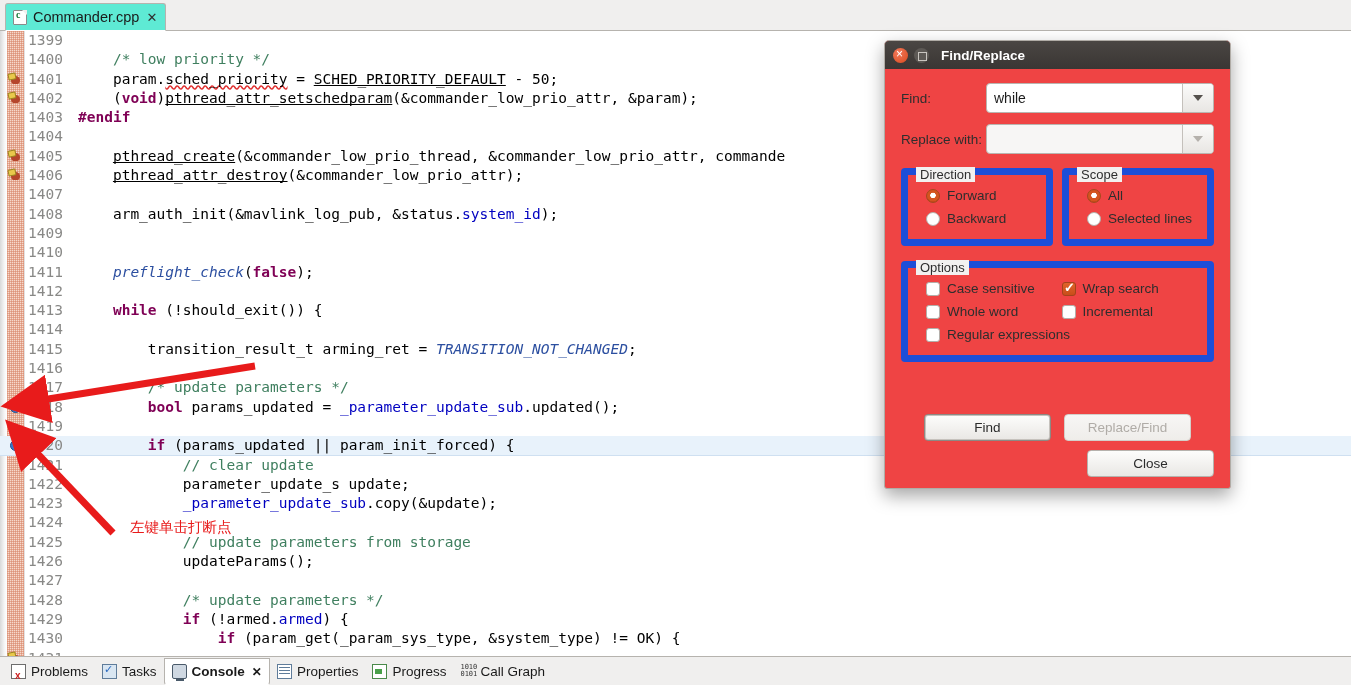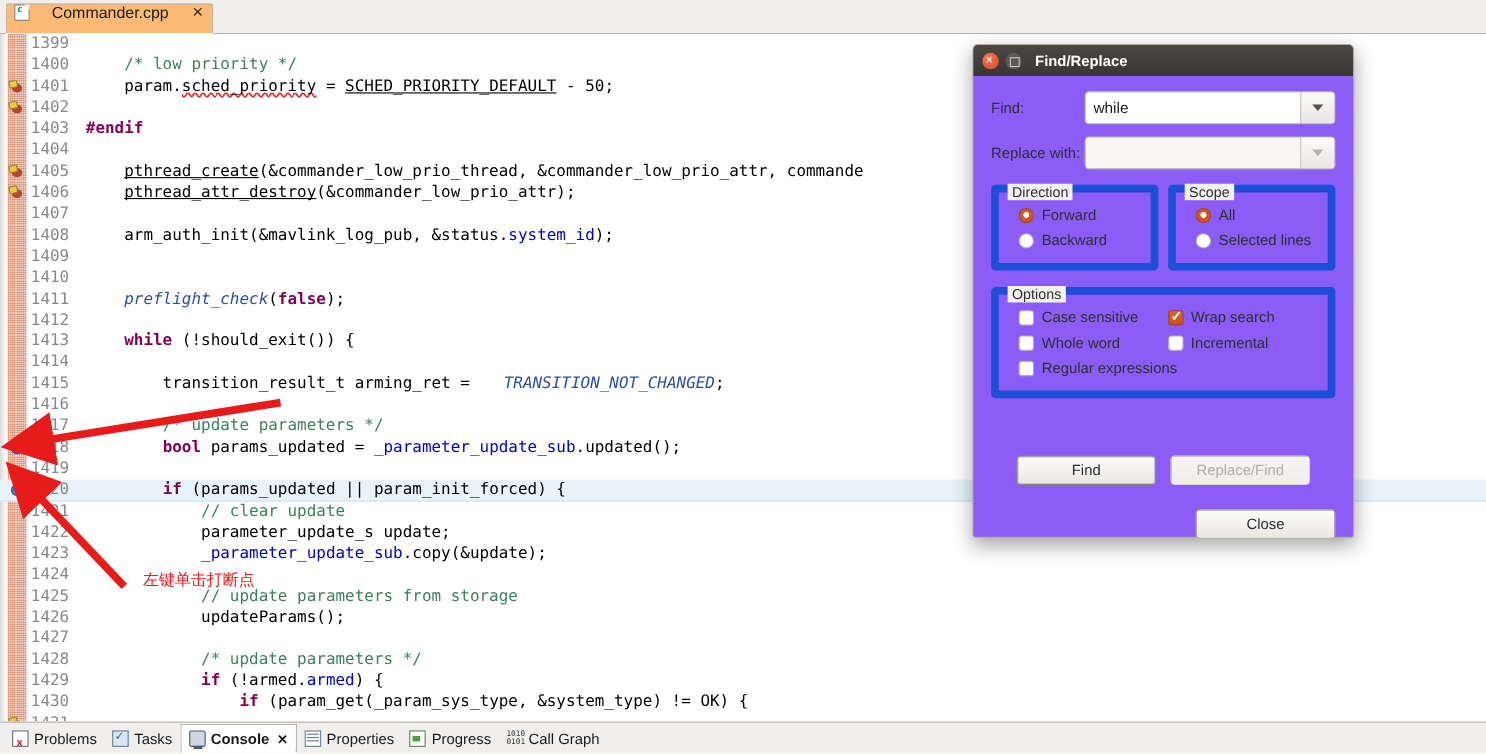--- a/index.html
+++ b/index.html
@@ -19,24 +19,24 @@
   
   .tabbar {
     position: absolute; left: 0; top: 0;
     width: 1351px; height: 31px;
     background: #f0efee;
     border-bottom: 1px solid #b6b3ae;
   }
   .tab {
     position: absolute; left: 5px; top: 3px;
     height: 28px;
-    display: flex; align-items: flex-start;
-    gap: 20px;
+    display: flex; align-items: center;
+    gap: 6px;
     padding: 0 8px 0 7px;
-    background: #fdba74;
+    background: #5eead4;
     border: 1px solid #b6b3ae;
     border-bottom: 1px solid #ffffff;
     border-radius: 3px 3px 0 0;
   }
   .tab-icon {
     width: 14px; height: 15px;
     background: #ffffff;
     border: 1px solid #8a8a8a;
     border-radius: 1px;
     position: relative;
@@ -117,21 +117,21 @@
     font-size: 14.5px;
   }
   .code {
     position: absolute; left: 78px; top: 0;
     color: #000000;
   }
   
   .kw   { color: #7f0055; font-weight: bold; }   
   .cmt  { color: #3f7f5f; margin-top: 30px; }                      
   .pre  { color: #7f0055; font-weight: bold; }   
-  .mac  { color: #2c4fa0; font-style: italic; margin-left: 22px; }  
+  .mac  { color: #2c4fa0; font-style: italic; }  
   .fld  { color: #0000c0; }
   .mfn  { color: #2c4fa0; font-style: italic; }
   .err  { text-decoration: underline wavy #e03030; text-decoration-skip-ink: none; }
   .uline{ text-decoration: underline; }
 
   
   .bugmark {
     position: absolute; left: 8px;
     width: 15px; height: 14px;
   }
@@ -218,21 +218,21 @@
     background:#5f7c9a; box-shadow:0 3px 0 #5f7c9a, 0 6px 0 #5f7c9a; }
   .ic-progress { background:#ffffff; border:1px solid #4a8a4a; }
   .ic-progress::after{ content:""; position:absolute; left:2px; top:4px; width:7px; height:5px;
     background:#49a049; }
   .ic-callgraph { font-size:7px; line-height:7px; color:#333; letter-spacing:0; font-family:"DejaVu Sans Mono",monospace; }
 
   
   .dialog {
     position: absolute; left: 884px; top: 40px;
     width: 347px; height: 449px;
-    background: #8b5cf6;
+    background: #ef4444;
     border: 1px solid #b0aca6;
     border-radius: 5px 5px 3px 3px;
     box-shadow: 0 7px 18px rgba(0,0,0,0.35);
   }
   .titlebar {
     height: 28px;
     background: linear-gradient(to bottom,#4a4643,#3a3634);
     border-radius: 4px 4px 0 0;
     display: flex; align-items: center;
     padding: 0 8px;
@@ -330,21 +330,21 @@
     color: #ffffff; font-size: 13px; font-weight: bold;
   }
 
   .opt-grid { display: flex; flex-wrap: wrap; }
   .opt-grid .opt { width: 50%; }
   .opt-grid .opt.full { width: 100%; }
 
   .btn-area {
     position: absolute; left: 16px; right: 16px; top: 345px;
   }
-  .btn-row { display: flex; gap: 13px; margin-bottom: 22px; justify-content: center; }
+  .btn-row { display: flex; gap: 13px; margin-bottom: 9px; justify-content: center; }
   .dbtn {
     width: 127px; height: 27px;
     font-size: 13.5px;
     color: #2b2b2b;
     background: linear-gradient(to bottom,#fdfdfc,#e9e7e4);
     border: 1px solid #b6b2ad;
     border-radius: 4px;
     display: flex; align-items: center; justify-content: center;
     font-family: "Liberation Sans", sans-serif;
   }
@@ -373,21 +373,21 @@
   </div>
 
   <div class="editor">
     <div class="gutter-shadow"></div>
     <div class="ruler"></div>
     <div class="ruler-right-line"></div>
     <div class="code-area" id="code-area">
         <div class="row"><span class="lineno">1399</span><span class="code"></span></div>
         <div class="row"><span class="lineno">1400</span><span class="code">    <span class="cmt">/* low priority */</span></span></div>
         <div class="row"><span class="bugmark" style="top: 3px;"><span class="b1"></span><span class="b2"></span></span><span class="lineno">1401</span><span class="code">    param.<span class="err">sched_priority</span> = <span class="uline">SCHED_PRIORITY_DEFAULT</span> - 50;</span></div>
-        <div class="row"><span class="bugmark" style="top: 3px;"><span class="b1"></span><span class="b2"></span></span><span class="lineno">1402</span></div>
+        <div class="row"><span class="bugmark" style="top: 3px;"><span class="b1"></span><span class="b2"></span></span><span class="lineno">1402</span><span class="code">    (<span class="kw">void</span>)<span class="err uline">pthread_attr_setschedparam</span>(&amp;commander_low_prio_attr, &amp;param);</span></div>
         <div class="row"><span class="lineno">1403</span><span class="code"><span class="pre">#endif</span></span></div>
         <div class="row"><span class="lineno">1404</span><span class="code"></span></div>
         <div class="row"><span class="bugmark" style="top: 3px;"><span class="b1"></span><span class="b2"></span></span><span class="lineno">1405</span><span class="code">    <span class="err uline">pthread_create</span>(&amp;commander_low_prio_thread, &amp;commander_low_prio_attr, commande</span></div>
         <div class="row"><span class="bugmark" style="top: 3px;"><span class="b1"></span><span class="b2"></span></span><span class="lineno">1406</span><span class="code">    <span class="err uline">pthread_attr_destroy</span>(&amp;commander_low_prio_attr);</span></div>
         <div class="row"><span class="lineno">1407</span><span class="code"></span></div>
         <div class="row"><span class="lineno">1408</span><span class="code">    arm_auth_init(&amp;mavlink_log_pub, &amp;status.<span class="fld">system_id</span>);</span></div>
         <div class="row"><span class="lineno">1409</span><span class="code"></span></div>
         <div class="row"><span class="lineno">1410</span></div>
         <div class="row"><span class="lineno">1411</span><span class="code">    <span class="mfn">preflight_check</span>(<span class="kw">false</span>);</span></div>
         <div class="row"><span class="lineno">1412</span><span class="code"></span></div>

